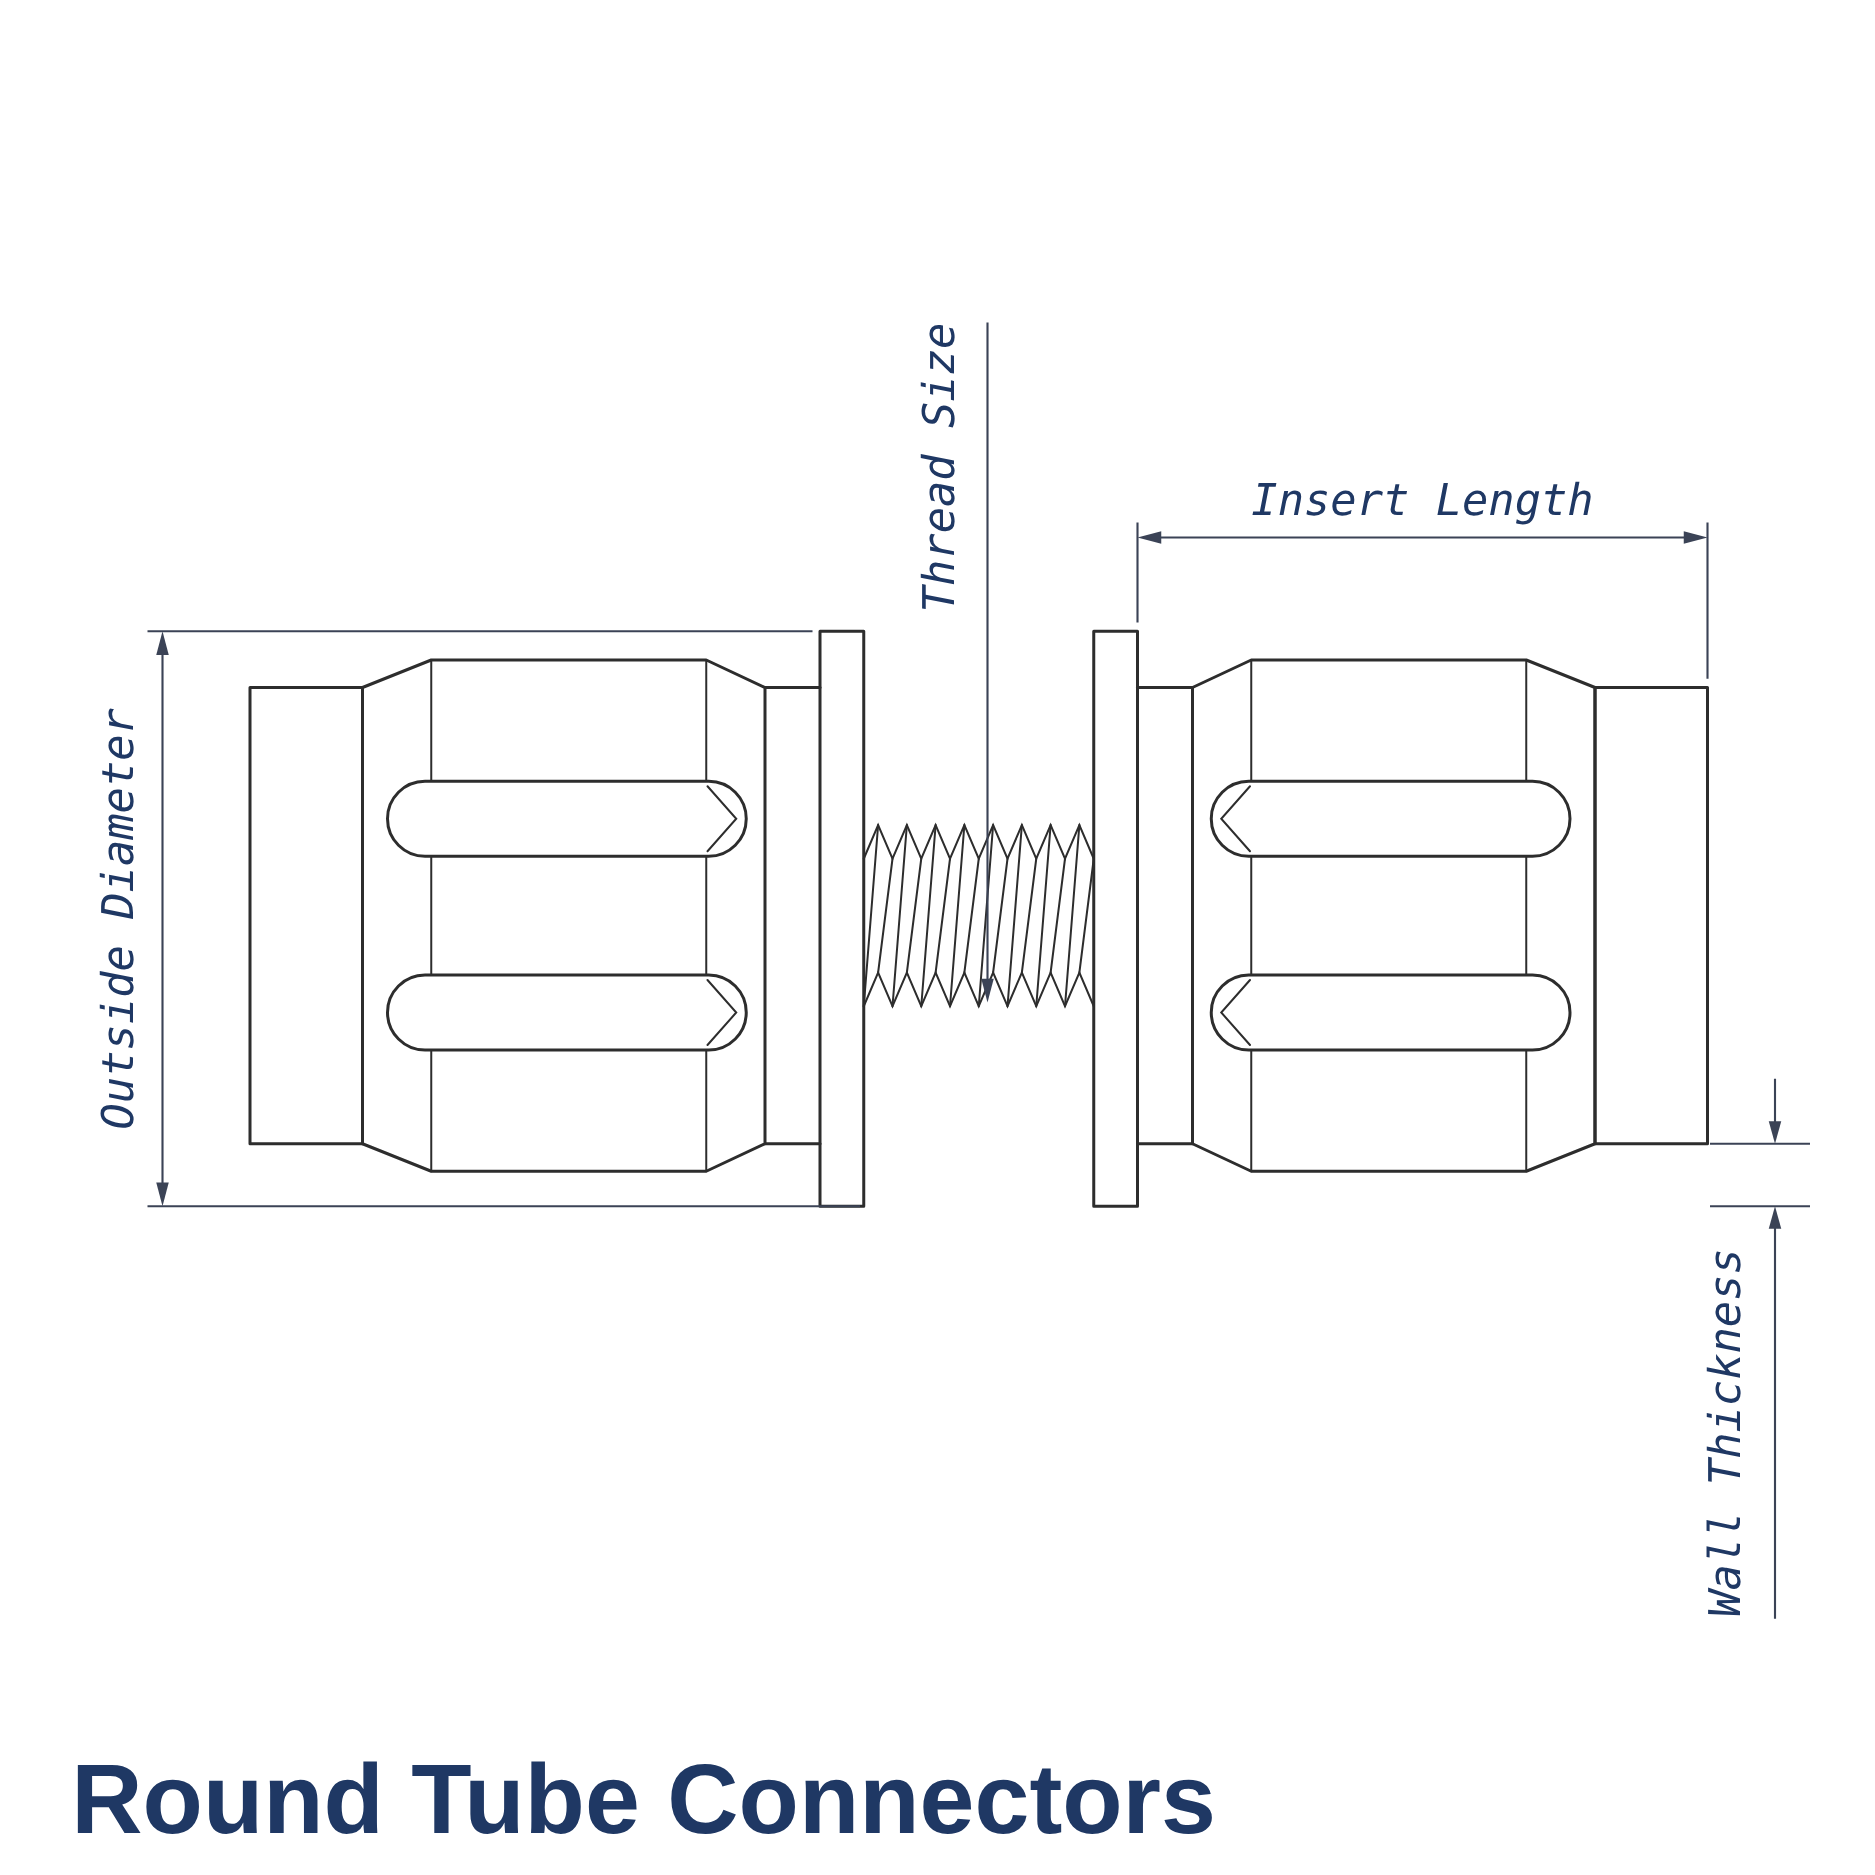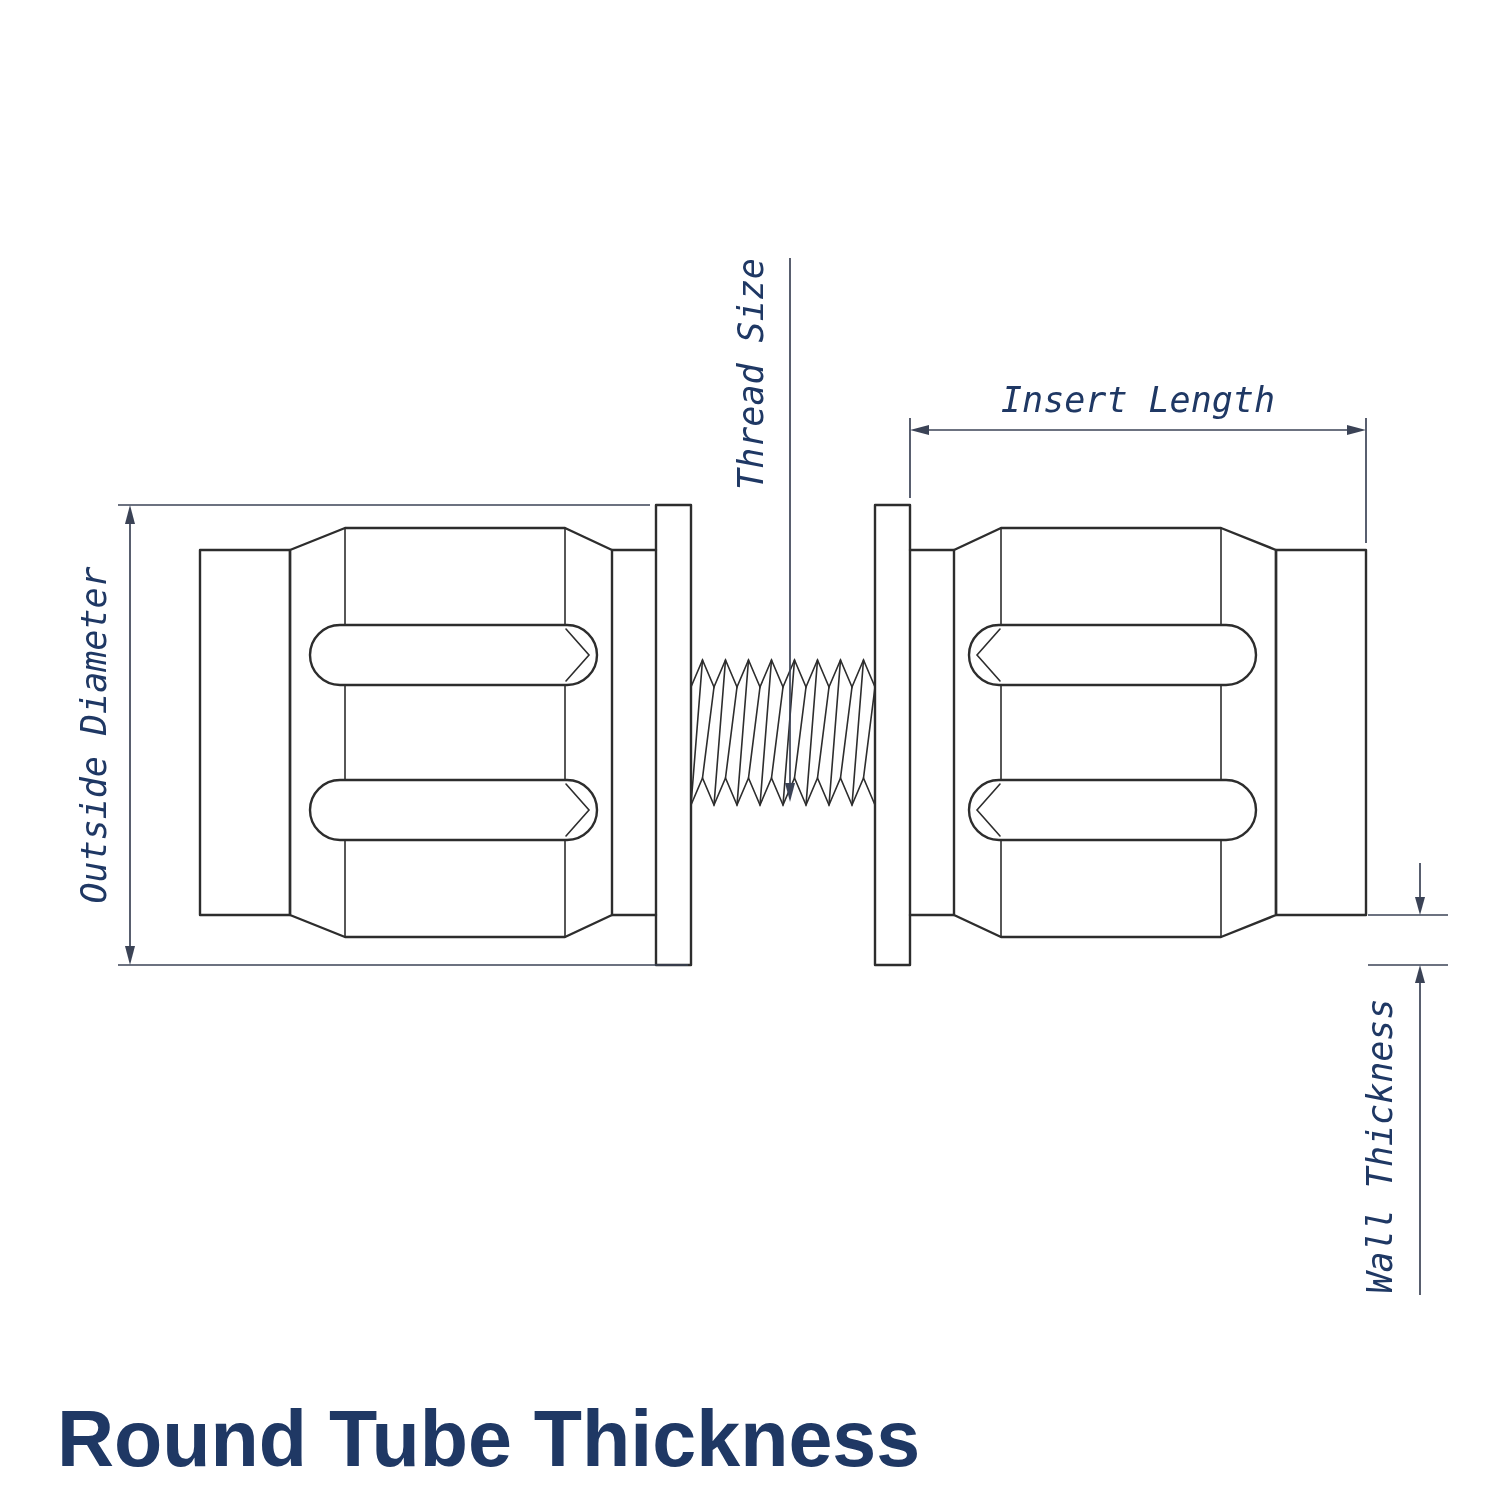--- a/index.html
+++ b/index.html
@@ -88,14 +88,14 @@
       <line class="dim" x1="1368" y1="965" x2="1448" y2="965"></line>
       <line class="dim" x1="1420" y1="863" x2="1420" y2="898"></line>
       <polygon class="arr" points="1420,915 1415,897 1425,897"></polygon>
       <line class="dim" x1="1420" y1="982" x2="1420" y2="1295"></line>
       <polygon class="arr" points="1420,965 1415,983 1425,983"></polygon>
       <text class="dim-label" x="1392" y="1146" text-anchor="middle" transform="rotate(-90 1392 1146)">Wall Thickness</text>
     </g>
 
   </svg>
 
-  <div id="title">Round Tube Thickness</div>
+  <div id="title">Round Tube Connectors</div>
 </div>
 
 </body></html>

